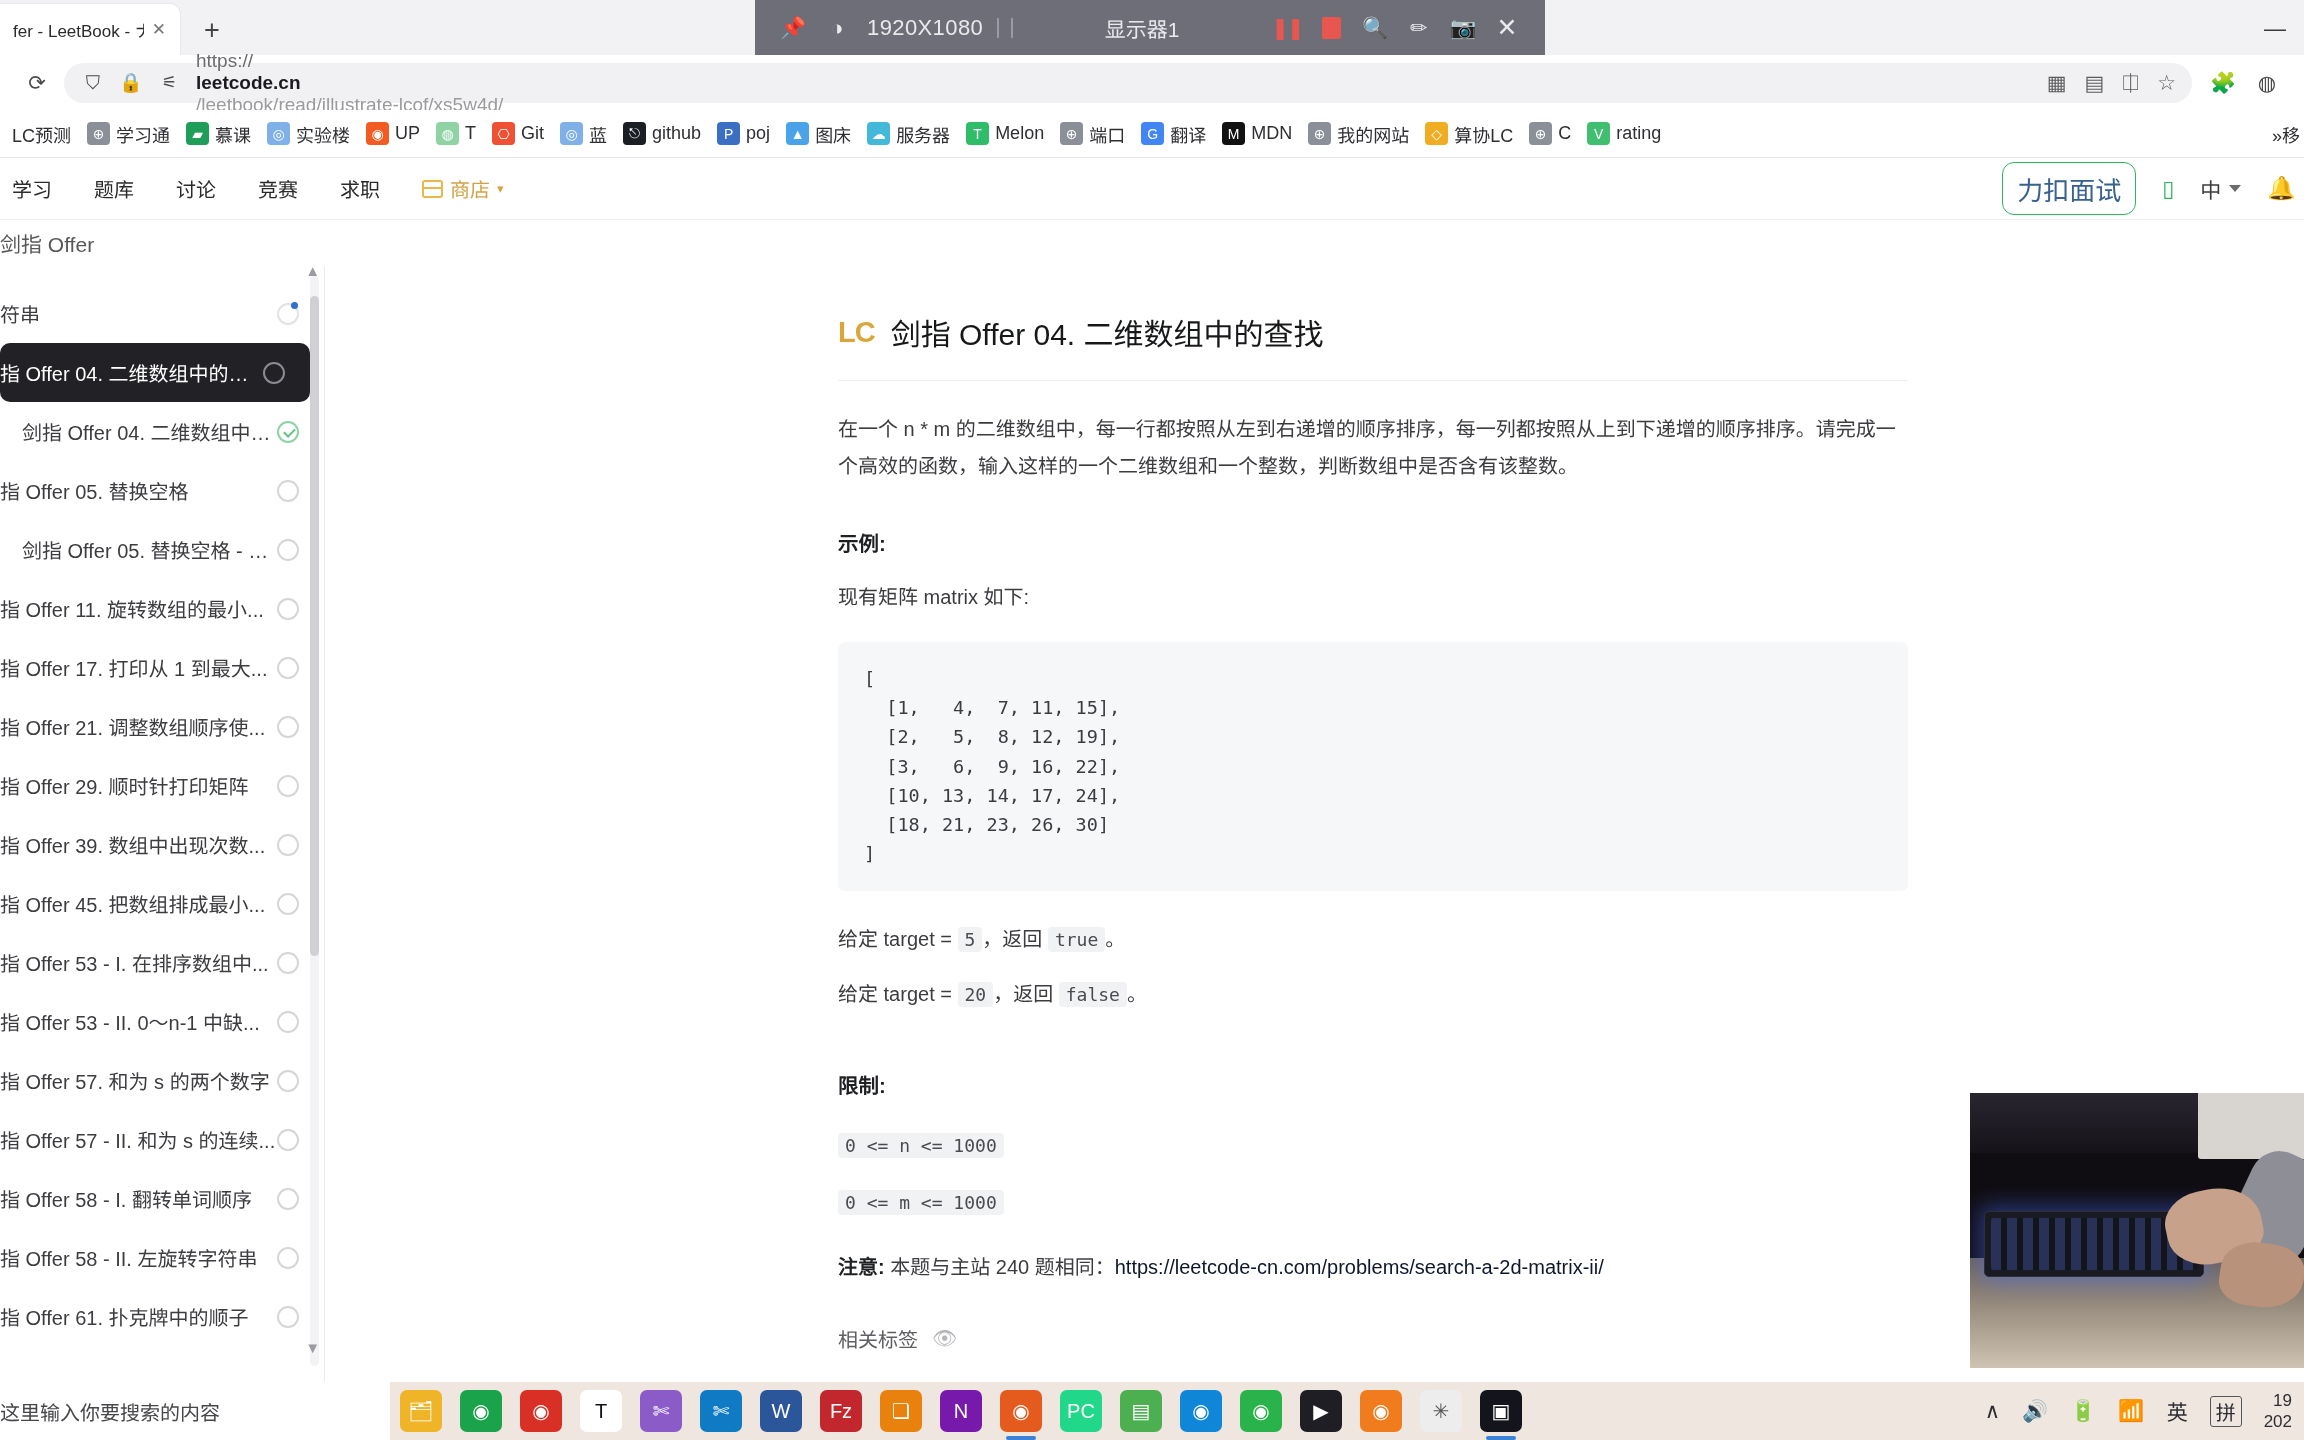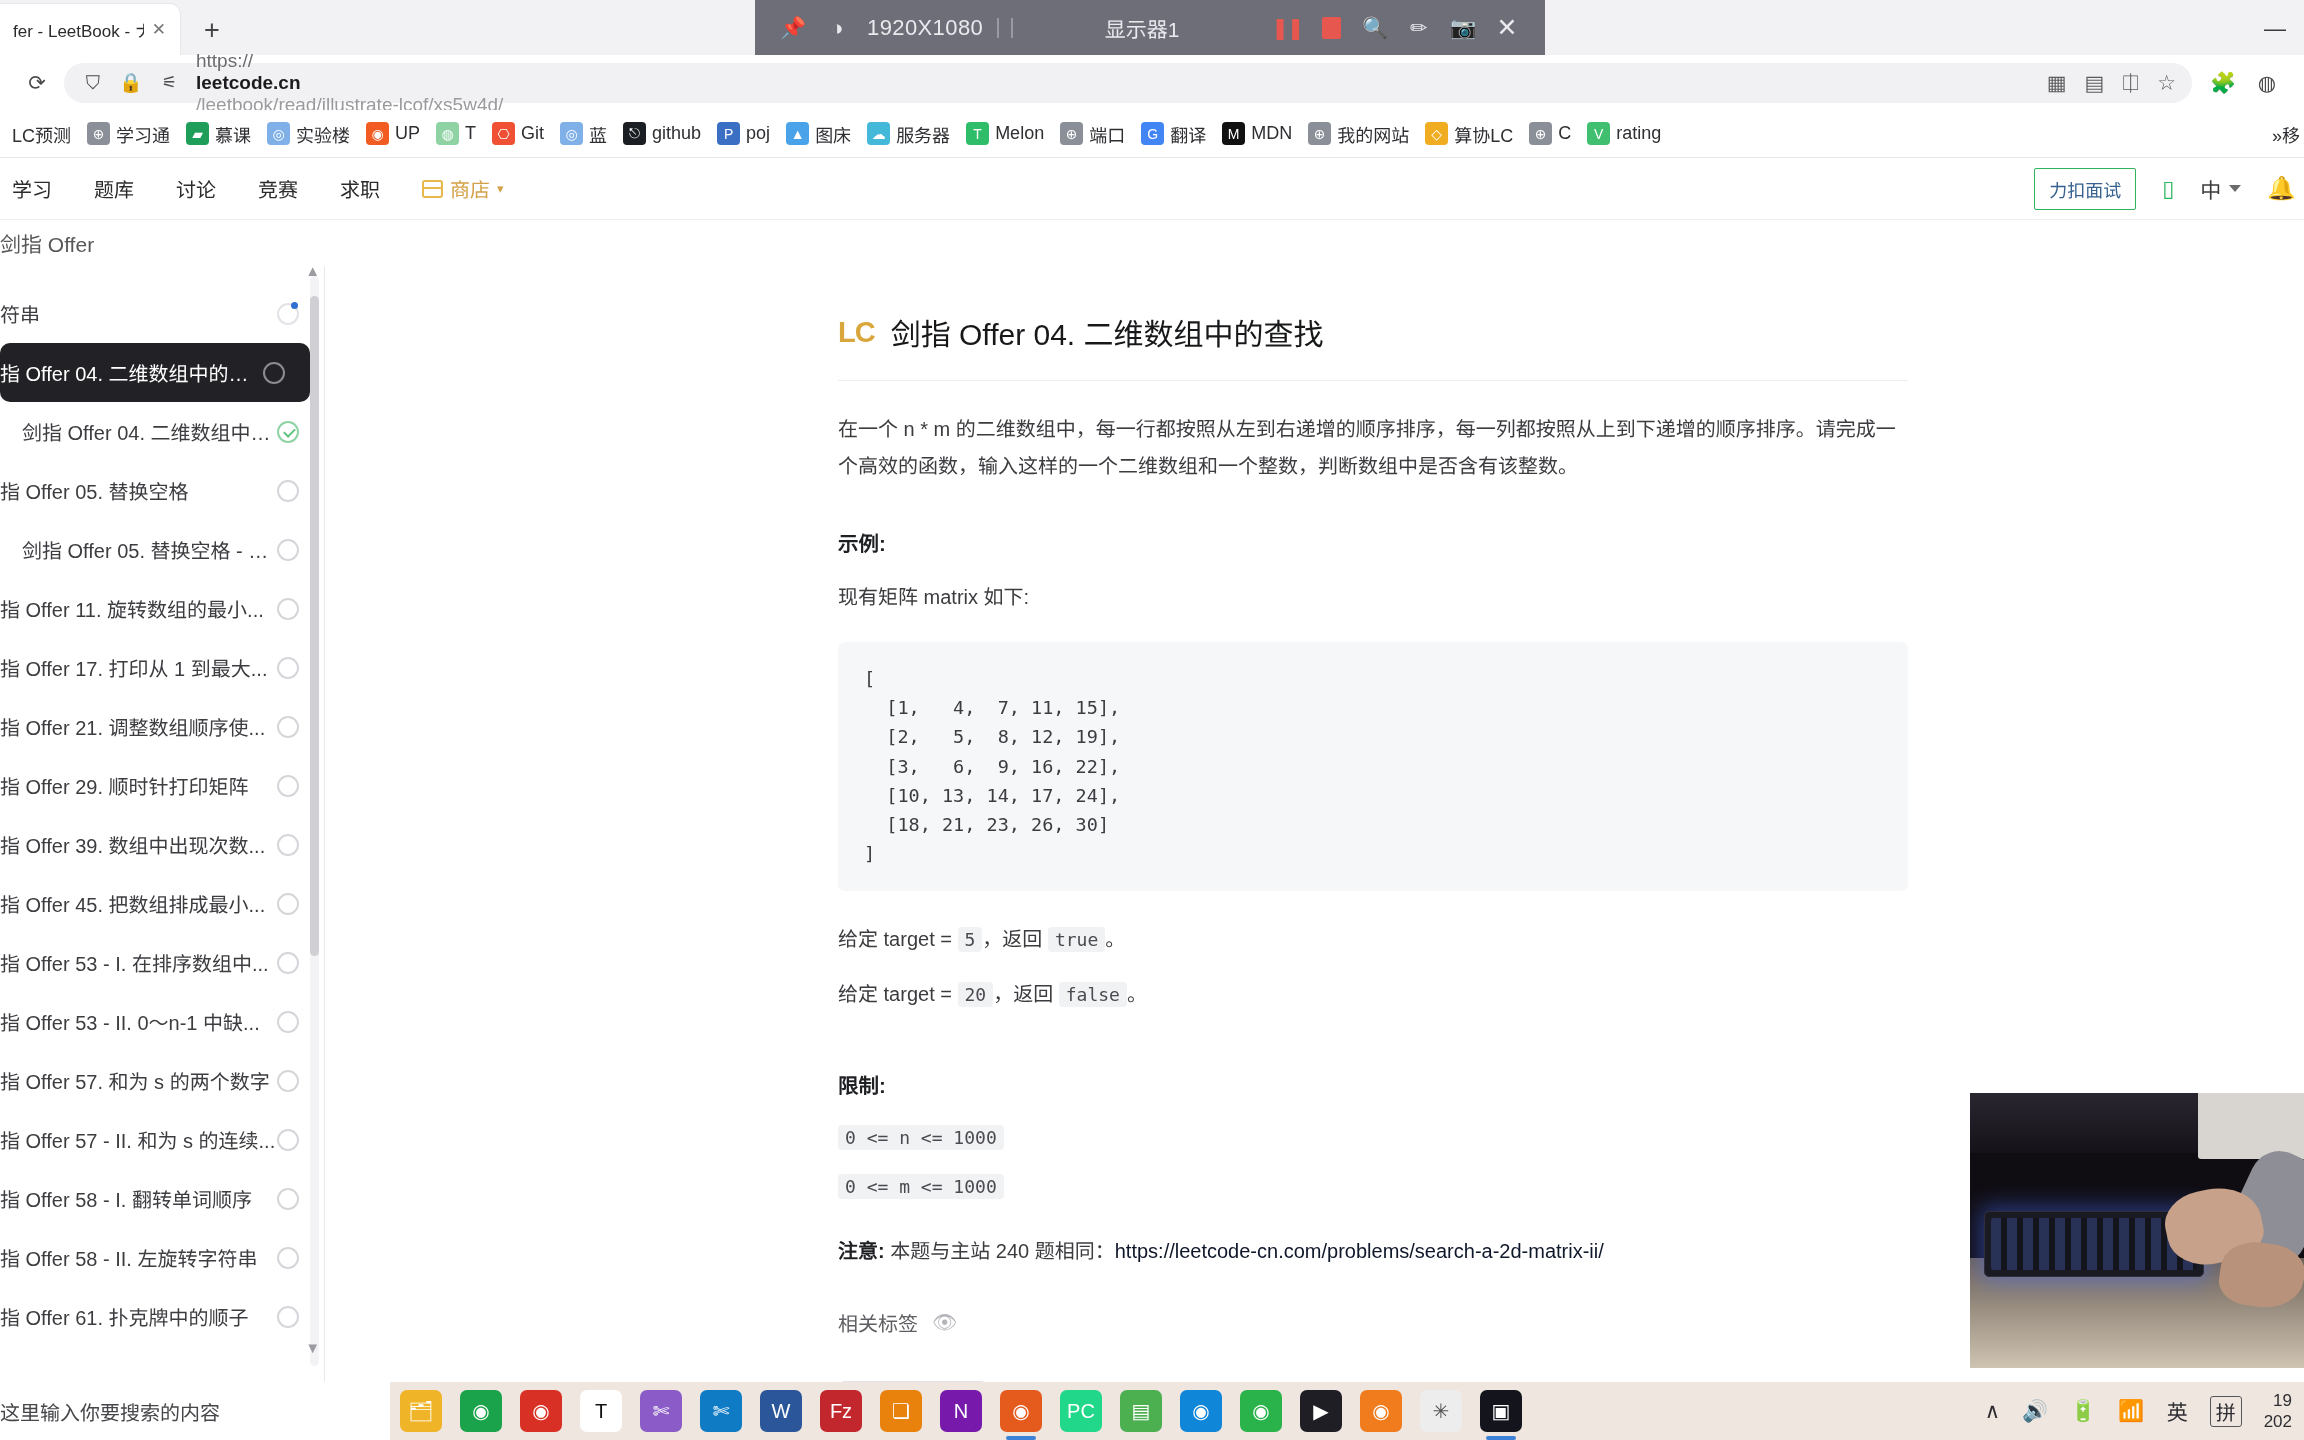--- a/index.html
+++ b/index.html
@@ -80,22 +80,22 @@
     background:#fff; border-bottom:1px solid #eceef0;
     display:flex; align-items:center; padding:0 6px; gap:30px; font-size:20px; color:#2b2b2b;
   }
   .lcnav .item { padding:4px 6px; }
   .lcnav .shop { color:#d3a148; display:flex; align-items:center; gap:7px; }
   .shop-box { width:21px; height:18px; border:2.5px solid #e8b84b; border-radius:3px;
      position:relative; }
   .shop-box:after{content:"";position:absolute;left:-2.5px;top:5px;width:21px;height:2.5px;background:#e8b84b;}
   .lcnav-right { margin-left:auto; display:flex; align-items:center; gap:26px; padding-right:2px;}
   .interview-btn {
-    border:1px solid #2db55d; color:#2b7a8c; border-radius:2px;
-    padding:7px 14px; font-size:18px; color:#37618f;
+    border:1px solid #2db55d; color:#2b7a8c; border-radius:12px;
+    padding:7px 14px; font-size:26px; color:#37618f;
   }
   .lang-sel { display:flex; align-items:center; gap:8px; font-size:21px; color:#3b3b3b; }
   .caret { width:0;height:0;border-left:6px solid transparent;border-right:6px solid transparent;
     border-top:7px solid #6b6b6b; }
 
   
   .crumb {
     position:absolute; left:0; top:220px; width:2304px; height:46px;
     display:flex; align-items:center; padding-left:0px; font-size:21px; color:#585858;
     background:#fff;
@@ -152,21 +152,21 @@
   .h-sub { font-size:20.5px; font-weight:700; color:#1f2023; margin-top:42px; }
   .codeblock {
     margin-top:26px; background:#f6f7f9; border-radius:7px; padding:22px 26px;
     font-family:"DejaVu Sans Mono","Liberation Mono",monospace; font-size:18.5px;
     line-height:1.58; color:#3b3b40; white-space:pre;
   }
   .inlinecode {
     font-family:"DejaVu Sans Mono","Liberation Mono",monospace; font-size:18px;
     background:#f1f2f4; border-radius:4px; padding:2px 7px; color:#4a4a50;
   }
-  .limit-line { margin-top:28px; }
+  .limit-line { margin-top:36px; }
   .note { margin-top:38px; font-size:20px; color:#3c3c40; }
   .note b { color:#1f2023; }
   .note a { color:#0f172a; text-decoration:none; }
   .tags { margin-top:44px; display:flex; align-items:center; gap:14px; font-size:20px; color:#5e5e63; }
 
   
   .editor { margin-top:42px; width:1070px; }
   .ed-toolbar { display:flex; align-items:center; gap:20px; height:48px; }
   .lang-pick {
     width:150px; height:44px; border:1px solid #e3e3e7; border-radius:7px;

